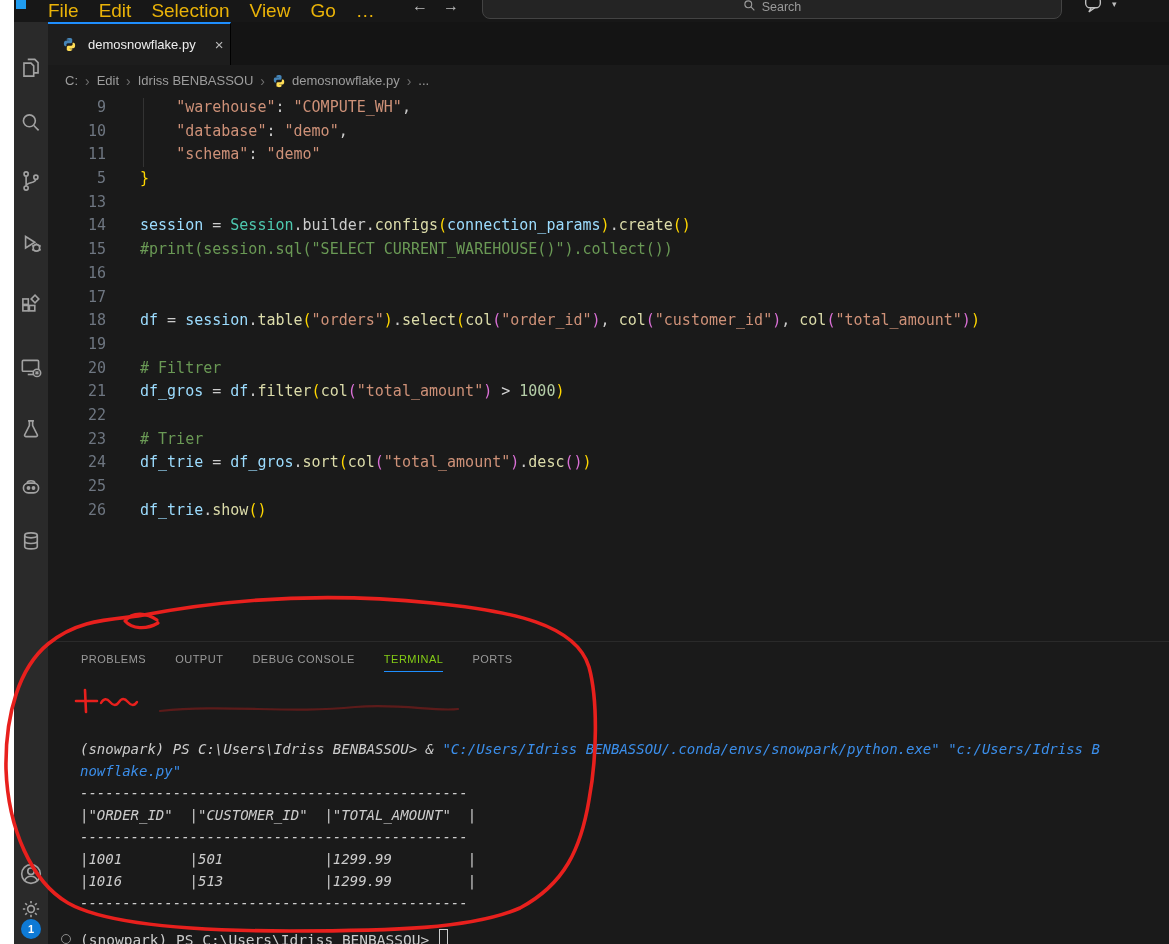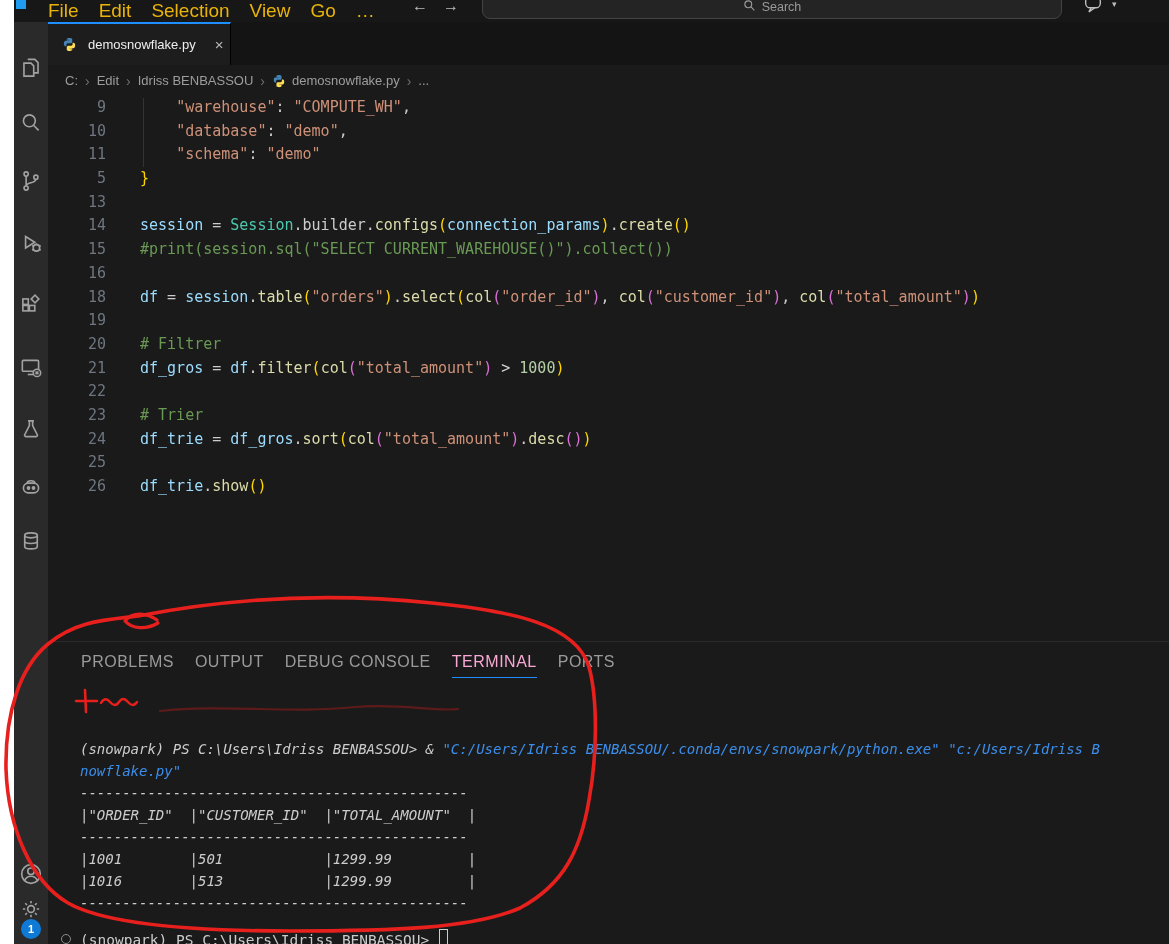--- a/index.html
+++ b/index.html
@@ -43,23 +43,23 @@
   .line { display:flex; height:23.7px; line-height:23.7px; white-space:pre; }
   .gutter { width:58px; flex:none; text-align:right; color:#6e7681; }
   .codetxt { padding-left:34px; }
   .indent-guide { position:absolute; left:95px; top:2px; width:1px; height:69px; background:#333333; }
   .t-pln{color:#cccccc} .t-str{color:#ce9178} .t-var{color:#9cdcfe} .t-cls{color:#4ec9b0}
   .t-fn{color:#dcdcaa} .t-cmt{color:#6a9955} .t-num{color:#b5cea8}
   .t-b1{color:#ffd700} .t-b2{color:#da70d6} .t-op{color:#d4d4d4} .t-ws{color:#cccccc}
 
   
   .panel { position:absolute; left:34px; top:641px; right:0; bottom:0; background:#1a1a1a; border-top:1px solid #2a2a2a; }
-  .ptabs { position:absolute; left:33px; top:11px; display:flex; gap:21px; font-size:16px; letter-spacing:.5px; color:#9a9a9a; }
+  .ptabs { position:absolute; left:33px; top:11px; display:flex; gap:29px; font-size:11px; letter-spacing:.5px; color:#9a9a9a; }
   .ptab { padding-bottom:6px; white-space:nowrap; }
-  .ptab.active { color:#f9a8d4; border-bottom:1.5px solid #1f8fff; }
+  .ptab.active { color:#84cc16; border-bottom:1.5px solid #1f8fff; }
   .terminal { position:absolute; left:32px; top:96px; right:0; font-family:"DejaVu Sans Mono","Liberation Mono",monospace; font-size:14px; color:#cccccc;font-style:italic; }
   .tline { height:22px; line-height:22px; white-space:pre; }
   .t-blu { color:#3b8eea; }
   .promptline { position:absolute; left:32px; top:287px; height:22px; line-height:22px; font-family:"DejaVu Sans Mono","Liberation Mono",monospace; font-size:14.5px; color:#cccccc; white-space:pre; display:flex; align-items:center; }
   .cmd-marker { position:absolute; left:-19px; top:5px; width:10px; height:10px; border:1.5px solid #8a8a8a; border-radius:50%; }
   .cursor-block { display:inline-block; width:9px; height:17px; border:1px solid #cccccc; margin-left:1px; transform:translateY(-3px); }
 
   
   .annotation { position:absolute; left:0; top:0; width:1169px; height:944px; pointer-events:none; z-index:50; }
 </style>
@@ -220,20 +220,21 @@
       <div class="indent-guide"></div>
       <div>
           <div class="line"><span class="gutter">9</span><span class="codetxt"><span class="t-ws">    </span><span class="t-str">"warehouse"</span><span class="t-pln">: </span><span class="t-str">"COMPUTE_WH"</span><span class="t-pln">,</span></span></div>
           <div class="line"><span class="gutter">10</span><span class="codetxt"><span class="t-ws">    </span><span class="t-str">"database"</span><span class="t-pln">: </span><span class="t-str">"demo"</span><span class="t-pln">,</span></span></div>
           <div class="line"><span class="gutter">11</span><span class="codetxt"><span class="t-ws">    </span><span class="t-str">"schema"</span><span class="t-pln">: </span><span class="t-str">"demo"</span></span></div>
           <div class="line"><span class="gutter">5</span><span class="codetxt"><span class="t-b1">}</span></span></div>
           <div class="line"><span class="gutter">13</span><span class="codetxt"></span></div>
           <div class="line"><span class="gutter">14</span><span class="codetxt"><span class="t-var">session</span><span class="t-pln"> = </span><span class="t-cls">Session</span><span class="t-pln">.builder.</span><span class="t-fn">configs</span><span class="t-b1">(</span><span class="t-var">connection_params</span><span class="t-b1">)</span><span class="t-pln">.</span><span class="t-fn">create</span><span class="t-b1">()</span></span></div>
           <div class="line"><span class="gutter">15</span><span class="codetxt"><span class="t-cmt">#print(session.sql("SELECT CURRENT_WAREHOUSE()").collect())</span></span></div>
           <div class="line"><span class="gutter">16</span><span class="codetxt"></span></div>
+          <div class="line"><span class="gutter">17</span><span class="codetxt"></span></div>
           <div class="line"><span class="gutter">18</span><span class="codetxt"><span class="t-var">df</span><span class="t-pln"> = </span><span class="t-var">session</span><span class="t-pln">.</span><span class="t-fn">table</span><span class="t-b1">(</span><span class="t-str">"orders"</span><span class="t-b1">)</span><span class="t-pln">.</span><span class="t-fn">select</span><span class="t-b1">(</span><span class="t-fn">col</span><span class="t-b2">(</span><span class="t-str">"order_id"</span><span class="t-b2">)</span><span class="t-pln">, </span><span class="t-fn">col</span><span class="t-b2">(</span><span class="t-str">"customer_id"</span><span class="t-b2">)</span><span class="t-pln">, </span><span class="t-fn">col</span><span class="t-b2">(</span><span class="t-str">"total_amount"</span><span class="t-b2">)</span><span class="t-b1">)</span></span></div>
           <div class="line"><span class="gutter">19</span><span class="codetxt"></span></div>
           <div class="line"><span class="gutter">20</span><span class="codetxt"><span class="t-cmt"># Filtrer</span></span></div>
           <div class="line"><span class="gutter">21</span><span class="codetxt"><span class="t-var">df_gros</span><span class="t-pln"> = </span><span class="t-var">df</span><span class="t-pln">.</span><span class="t-fn">filter</span><span class="t-b1">(</span><span class="t-fn">col</span><span class="t-b2">(</span><span class="t-str">"total_amount"</span><span class="t-b2">)</span><span class="t-pln"> </span><span class="t-op">&gt;</span><span class="t-pln"> </span><span class="t-num">1000</span><span class="t-b1">)</span></span></div>
           <div class="line"><span class="gutter">22</span><span class="codetxt"></span></div>
           <div class="line"><span class="gutter">23</span><span class="codetxt"><span class="t-cmt"># Trier</span></span></div>
           <div class="line"><span class="gutter">24</span><span class="codetxt"><span class="t-var">df_trie</span><span class="t-pln"> = </span><span class="t-var">df_gros</span><span class="t-pln">.</span><span class="t-fn">sort</span><span class="t-b1">(</span><span class="t-fn">col</span><span class="t-b2">(</span><span class="t-str">"total_amount"</span><span class="t-b2">)</span><span class="t-pln">.</span><span class="t-fn">desc</span><span class="t-b2">()</span><span class="t-b1">)</span></span></div>
           <div class="line"><span class="gutter">25</span><span class="codetxt"></span></div>
           <div class="line"><span class="gutter">26</span><span class="codetxt"><span class="t-var">df_trie</span><span class="t-pln">.</span><span class="t-fn">show</span><span class="t-b1">()</span></span></div>
         </div>

